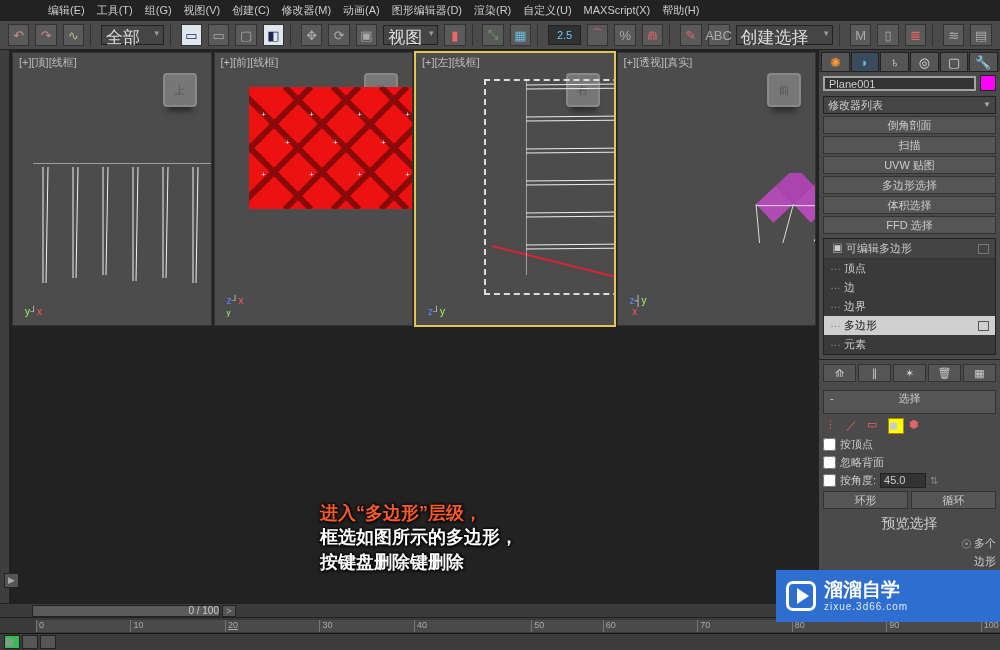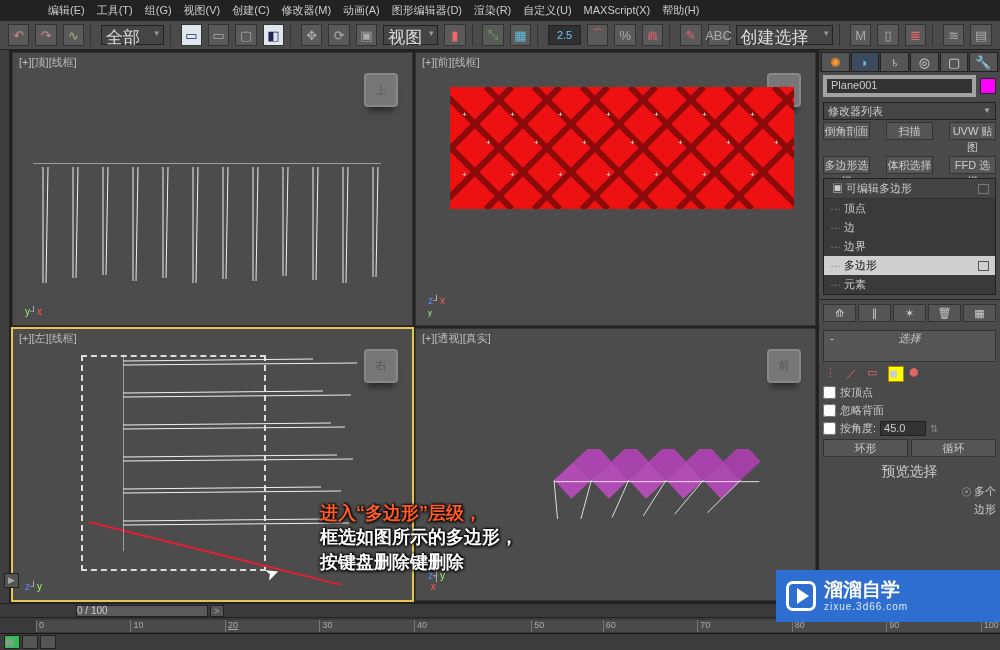--- a/index.html
+++ b/index.html
@@ -15,21 +15,21 @@
 .tb-sep { width: 5px; height: 22px; border-left: 1px solid #333; }
 .tb-btn { width: 22px; height: 22px; background: #5a5a5a; border: 1px solid #333; display: flex; align-items: center; justify-content: center; cursor: pointer; font-size: 13px; color: #aaa; }
 .tb-btn.active { background: #dfe7ee; color: #225; }
 .tb-drop { height: 20px; background: #454545; border: 1px solid #222; font-size: 17px; color: #ddd; padding: 0 14px 0 4px; position: relative; }
 .tb-drop::after { content:"▼"; position:absolute; right:2px; top:3px; font-size:8px; color:#999; }
 .tb-spin { width: 34px; height: 20px; background: #303030; color: #6cf; font-size: 11px; display:flex; align-items:center; justify-content:center; border:1px solid #222; }
 
 
 .work { flex: 1; display: flex; }
 .tool-left { width: 10px; background: #3e3e3e; border-right: 1px solid #222; }
-.viewports { flex: 1; display: grid; grid-template-columns: 1fr 1fr; grid-template-rows: 1fr 1fr; gap: 2px; background: #222; padding: 2px; position: relative; }
+.viewports { flex: 1; display: grid; grid-template-columns: 1fr 1fr 1fr 1fr; grid-template-rows: 1fr 1fr; gap: 2px; background: #222; padding: 2px; position: relative; }
 .vp { background: #4c4c4c; border: 1px solid #333; position: relative; overflow: hidden; }
 .vp.active { outline: 2px solid #e6c555; outline-offset: -1px; }
 .vp-label { position: absolute; top: 2px; left: 6px; font-size: 11px; color: #bbb; }
 .vp-cube { position: absolute; top: 20px; right: 14px; width: 34px; height: 34px; border: 2px solid #888; background: #777; border-radius: 4px; box-shadow: 0 8px 6px -4px #2a2a2a; display:flex; align-items:center; justify-content:center; color:#555; font-size:11px; }
 .vp-axis { position:absolute; bottom:8px; left:12px; font-size:10px; color:#ccc; }
 .vp-axis .x{color:#f55} .vp-axis .y{color:#9f6} .vp-axis .z{color:#58f}
 
 
 .grid-red { position:absolute; left:34px; top:34px; width:344px; height:122px; }
 .lines-top { position:absolute; left:20px; top:110px; width:348px; height:120px; }
@@ -37,52 +37,52 @@
 .dashbox { position:absolute; left:68px; top:26px; width:185px; height:216px; border:2px dashed #ddd; }
 .diag-red { position:absolute; left:76px; top:192px; width:260px; height:2px; background:#d23; transform-origin:left center; transform:rotate(14deg); }
 .persp-mesh { position:absolute; left:110px; top:120px; width:272px; height:70px; }
 
 
 .cmd-panel { width: 182px; background: #4a4a4a; border-left: 1px solid #222; display:flex; flex-direction:column; font-size:11px; color:#ccc; }
 .cmd-tabs { height: 22px; display:flex; gap:1px; padding:2px 2px 0; background:#3a3a3a; }
 .cmd-tab { flex:1; height:20px; background:#555; border:1px solid #222; display:flex; align-items:center; justify-content:center; color:#ddd; cursor:pointer; font-size:13px; }
 .cmd-tab.active { background:#3b4a5c; }
 .name-row { display:flex; align-items:center; padding:3px 4px; gap:4px; }
-.name-field { flex:1; height:22px; background:#333; border:4px solid #a3a3a3; padding:0 4px; color:#ccc; }
+.name-field { flex:1; height:15px; background:#333; border:2px solid #a3a3a3; padding:0 4px; color:#ccc; }
 .name-color { width:16px; height:16px; background:#f0f; border:1px solid #222; }
 .mod-list-hdr { height:18px; background:#454545; border:1px solid #222; margin:2px 4px; padding:1px 4px; position: relative; }
 .mod-list-hdr::after { content:"▼"; position:absolute; right:4px; top:3px; font-size:8px; color:#aaa; }
-.btn-grid { display:grid; grid-template-columns:1fr 1fr 1fr; gap:16px; padding:0 4px; }
+.btn-grid { display:grid; grid-template-columns:1fr; gap:2px; padding:0 4px; }
 .pbtn { height:18px; background:#555; border:1px solid #333; text-align:center; font-size:11px; color:#ccc; cursor:pointer; line-height:16px; }
 .stack { margin:4px; border:1px solid #222; background:#3a3a3a; }
 .stack-row { padding:2px 10px 2px 20px; position:relative; font-size:11px; color:#ccc; }
 .stack-row.head { background:#444; border-bottom:1px solid #333; padding-left:8px; }
 .stack-row.head::after { content:""; position:absolute; right:6px; top:5px; width:9px; height:8px; border:1px solid #777; }
 .stack-row.sel { background:#cfcfcf; color:#111; }
 .stack-row.sel::after { content:""; position:absolute; right:6px; top:5px; width:9px; height:8px; border:1px solid #555; }
 .stack-row.sub::before { content:"…"; position:absolute; left:6px; top:1px; color:#888; }
 .stack-tools { display:flex; gap:2px; padding:4px; border-top:1px solid #222; }
 .stack-tools .pbtn { flex:1; height:18px; font-size:11px; }
 
-.rollout-hdr { height:32px; background:#555; color:#ccc; text-align:center; border:1px solid #333; margin:4px 4px 0; position:relative; font-size:11px; line-height:14px;font-style:italic; }
+.rollout-hdr { height:24px; background:#555; color:#ccc; text-align:center; border:1px solid #333; margin:4px 4px 0; position:relative; font-size:11px; line-height:14px; }
 .rollout-hdr::before { content:"-"; position:absolute; left:6px; top:0; }
 .rollout-body { padding:4px; display:flex; flex-direction:column; gap:3px; }
 .sel-icons { display:flex; gap:5px; padding:0 2px; align-items:center; }
 .sel-icons span { width:16px; height:16px; display:inline-block; }
 .cbrow { display:flex; align-items:center; gap:4px; font-size:11px; }
 .cbrow input { accent-color:#999; }
 .spinrow { display:flex; align-items:center; gap:4px; }
 .spinrow .sp { flex:0 0 46px; height:15px; background:#333; border:1px solid #222; color:#ccc; font-size:11px; text-align:left; padding-left:3px; line-height:13px; }
 .btn-half { display:flex; gap:3px; }
 .btn-half .pbtn { flex:1; }
 
 
 .play-btn { position:absolute; left:4px; bottom:62px; width:15px; height:15px; background:#555; border:1px solid #222; color:#aaa; font-size:9px; text-align:center; line-height:13px; cursor:pointer; }
 .time-bar { height:14px; background:#3a3a3a; border-top:1px solid #222; display:flex; align-items:center; padding: 0 0 0 32px; }
-.time-slider { width:132px; height:12px; background:#5a5a5a; border:1px solid #222; color:#ccc; font-size:10px; text-align:left; line-height:10px; cursor:pointer;margin-left:44px; }
+.time-slider { width:188px; height:12px; background:#5a5a5a; border:1px solid #222; color:#ccc; font-size:10px; text-align:right; line-height:10px; cursor:pointer; }
 .time-ruler { flex:1; height:12px; background:#4a4a4a; margin-left:4px; position:relative; font-size:9px; color:#aaa; }
 .time-tick { position:absolute; top:0; height:100%; border-left:1px solid #777; padding-left:2px; }
 .status-bar { height:17px; background:#3c3c3c; border-top:1px solid #151515; display:flex; align-items:center; font-size:10px; color:#999; padding:0 4px; gap:10px; }
 .status-left-icons { display:flex; gap:2px; }
 .status-left-icons .sb { width:16px; height:14px; background:#555; border:1px solid #222; }
 
 
 .overlay-text { position:absolute; left:320px; bottom:76px; font-size:18px; font-weight:700; color:#fff; text-shadow: 1px 1px 3px #000, -1px 1px 3px #000, 1px -1px 2px #000; line-height: 1.35; pointer-events:none; }
 .overlay-text .hl { color:#ff5b26; }
 

